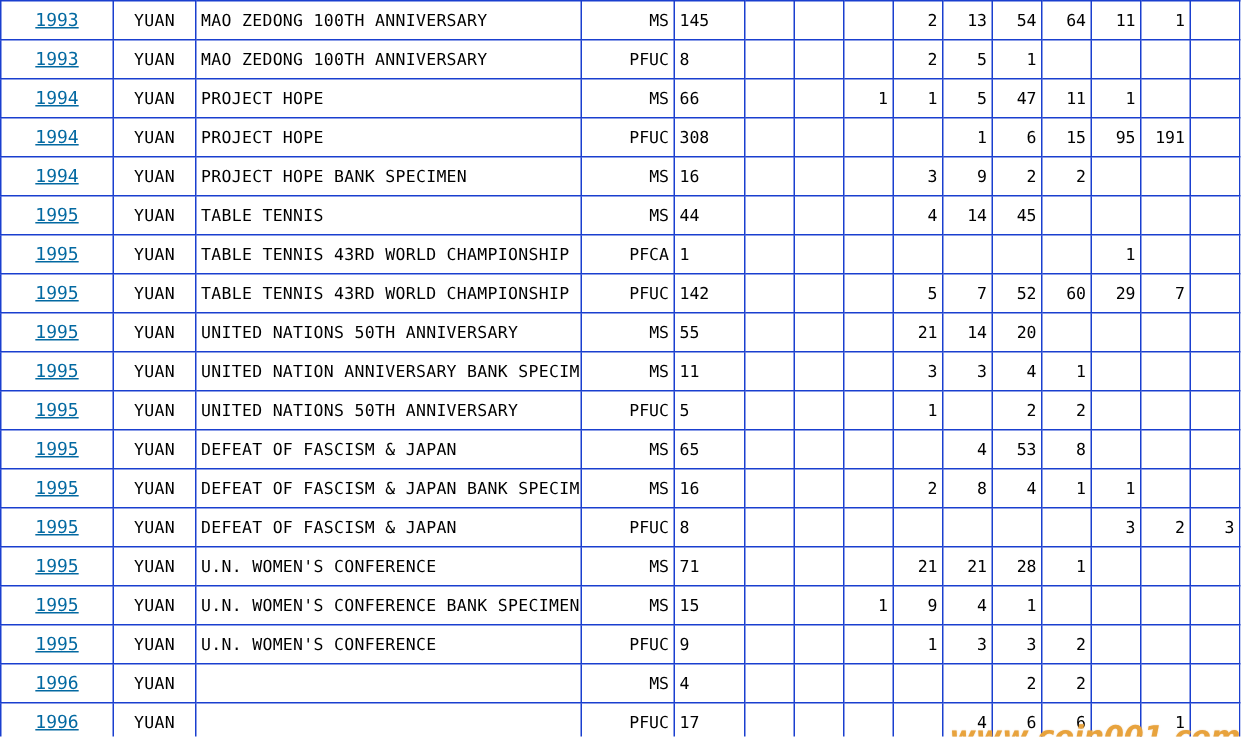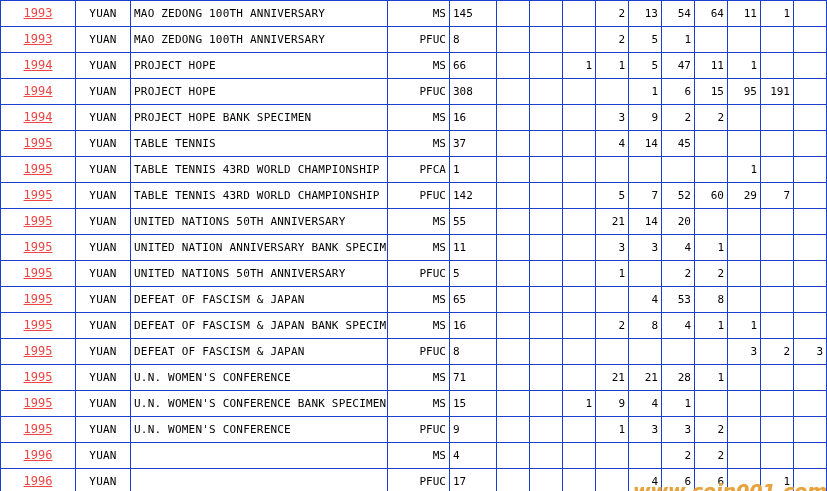--- a/index.html
+++ b/index.html
@@ -28,21 +28,21 @@
     white-space: nowrap;
     overflow: hidden;
     color: #000000;
     vertical-align: middle;
   }
   td.c-year {
     width: 68px;
     text-align: center;
   }
   td.c-year a {
-    color: #ef4444;
+    color: #0369a1;
     text-decoration: underline;
     font-size: 12px;
     cursor: pointer;
   }
   td.c-cur {
     width: 48px;
     text-align: center;
     letter-spacing: 0.2px;
   }
   td.c-desc {
@@ -173,21 +173,21 @@
         <td class="c-n"></td>
         <td class="c-n"></td>
         <td class="c-n"></td>
         <td class="c-n"></td>
       </tr>
       <tr>
         <td class="c-year"><a>1995</a></td>
         <td class="c-cur">YUAN</td>
         <td class="c-desc">TABLE TENNIS</td>
         <td class="c-type">MS</td>
-        <td class="c-qty">37</td>
+        <td class="c-qty">44</td>
         <td class="c-n"></td>
         <td class="c-n"></td>
         <td class="c-n"></td>
         <td class="c-n">4</td>
         <td class="c-n">14</td>
         <td class="c-n">45</td>
         <td class="c-n"></td>
         <td class="c-n"></td>
         <td class="c-n"></td>
         <td class="c-n"></td>

